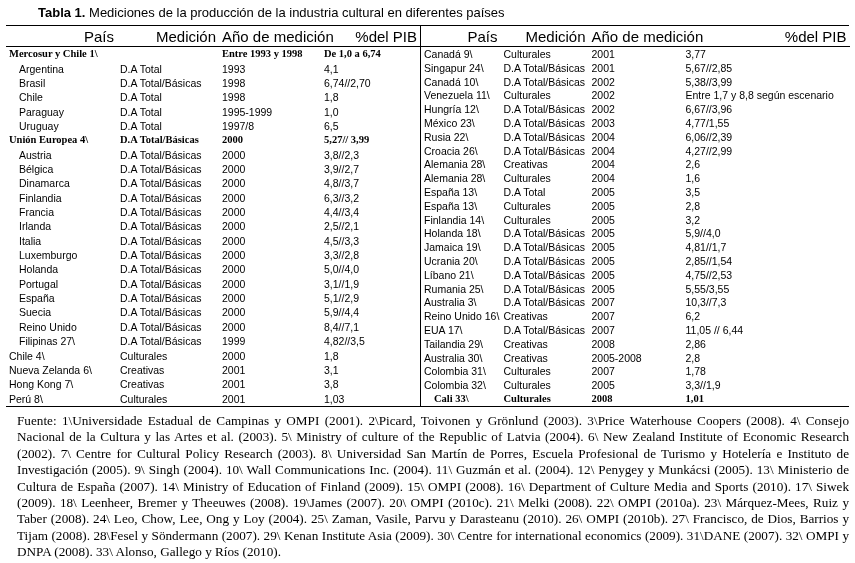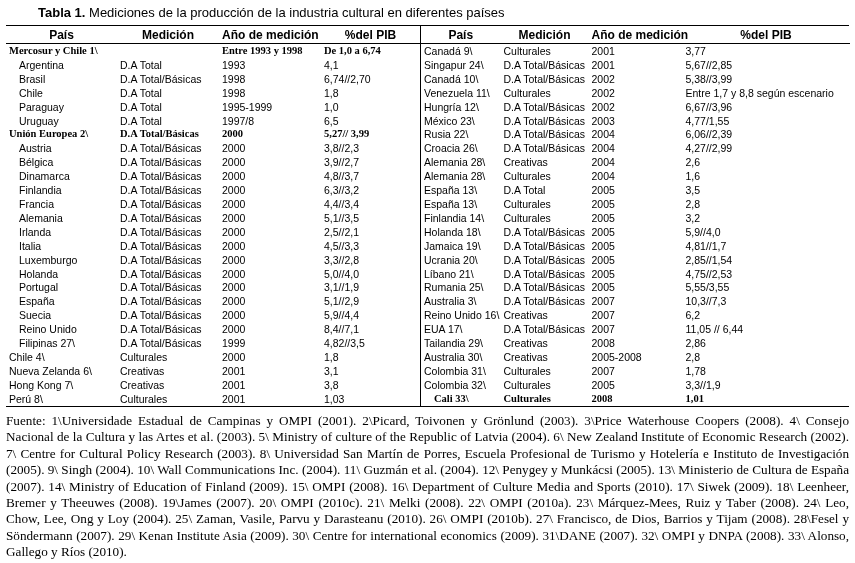--- a/index.html
+++ b/index.html
@@ -24,38 +24,38 @@
   table.panel {
     border-collapse: collapse;
     table-layout: fixed;
     height: 100%;
     font-size: 10.5px;
   }
   table.left  { width: 414px; }
   table.right { width: 429px; border-left: 1px solid #000; }
 
   th {
-    font-weight: bold; text-align: center;
-    font-size: 12px; white-space: nowrap;
+    font-weight: normal; text-align: right;
+    font-size: 15px; white-space: nowrap;
     padding: 2px 3px 1px 3px;
     border-bottom: 1px solid #000;
   }
   td {
     padding: 0 3px;
     font-size: 10.5px; line-height: 12px;
     white-space: nowrap; overflow: hidden;
   }
   td.indent { padding-left: 13px; }
   tr.bold td { font-weight: bold; font-family: Liberation Serif, serif; }
 
   .source {
     font-family: "Liberation Serif", serif;
     font-size: 13.2px; line-height: 16.4px;
     text-align: justify;
-    margin: 6px 0 0 0;
+    margin: 6px 0 0 11px;
   }
 </style>
 </head>
 <body>
 
 <div class="page">
 
   <div class="title">
     <span class="lbl">Tabla 1.</span><span> Mediciones de la producción de la industria cultural en diferentes países</span>
   </div>
@@ -108,21 +108,21 @@
             <td>1995-1999</td>
             <td>1,0</td>
           </tr>
           <tr>
             <td class="indent">Uruguay</td>
             <td>D.A Total</td>
             <td>1997/8</td>
             <td>6,5</td>
           </tr>
           <tr class="bold">
-            <td>Unión Europea 2\</td>
+            <td>Unión Europea 4\</td>
             <td>D.A Total/Básicas</td>
             <td>2000</td>
             <td>5,27// 3,99</td>
           </tr>
           <tr>
             <td class="indent">Austria</td>
             <td>D.A Total/Básicas</td>
             <td>2000</td>
             <td>3,8//2,3</td>
           </tr>
@@ -142,26 +142,20 @@
             <td class="indent">Finlandia</td>
             <td>D.A Total/Básicas</td>
             <td>2000</td>
             <td>6,3//3,2</td>
           </tr>
           <tr>
             <td class="indent">Francia</td>
             <td>D.A Total/Básicas</td>
             <td>2000</td>
             <td>4,4//3,4</td>
-          </tr>
-          <tr>
-            <td class="indent">Alemania</td>
-            <td>D.A Total/Básicas</td>
-            <td>2000</td>
-            <td>5,1//3,5</td>
           </tr>
           <tr>
             <td class="indent">Irlanda</td>
             <td>D.A Total/Básicas</td>
             <td>2000</td>
             <td>2,5//2,1</td>
           </tr>
           <tr>
             <td class="indent">Italia</td>
             <td>D.A Total/Básicas</td>

